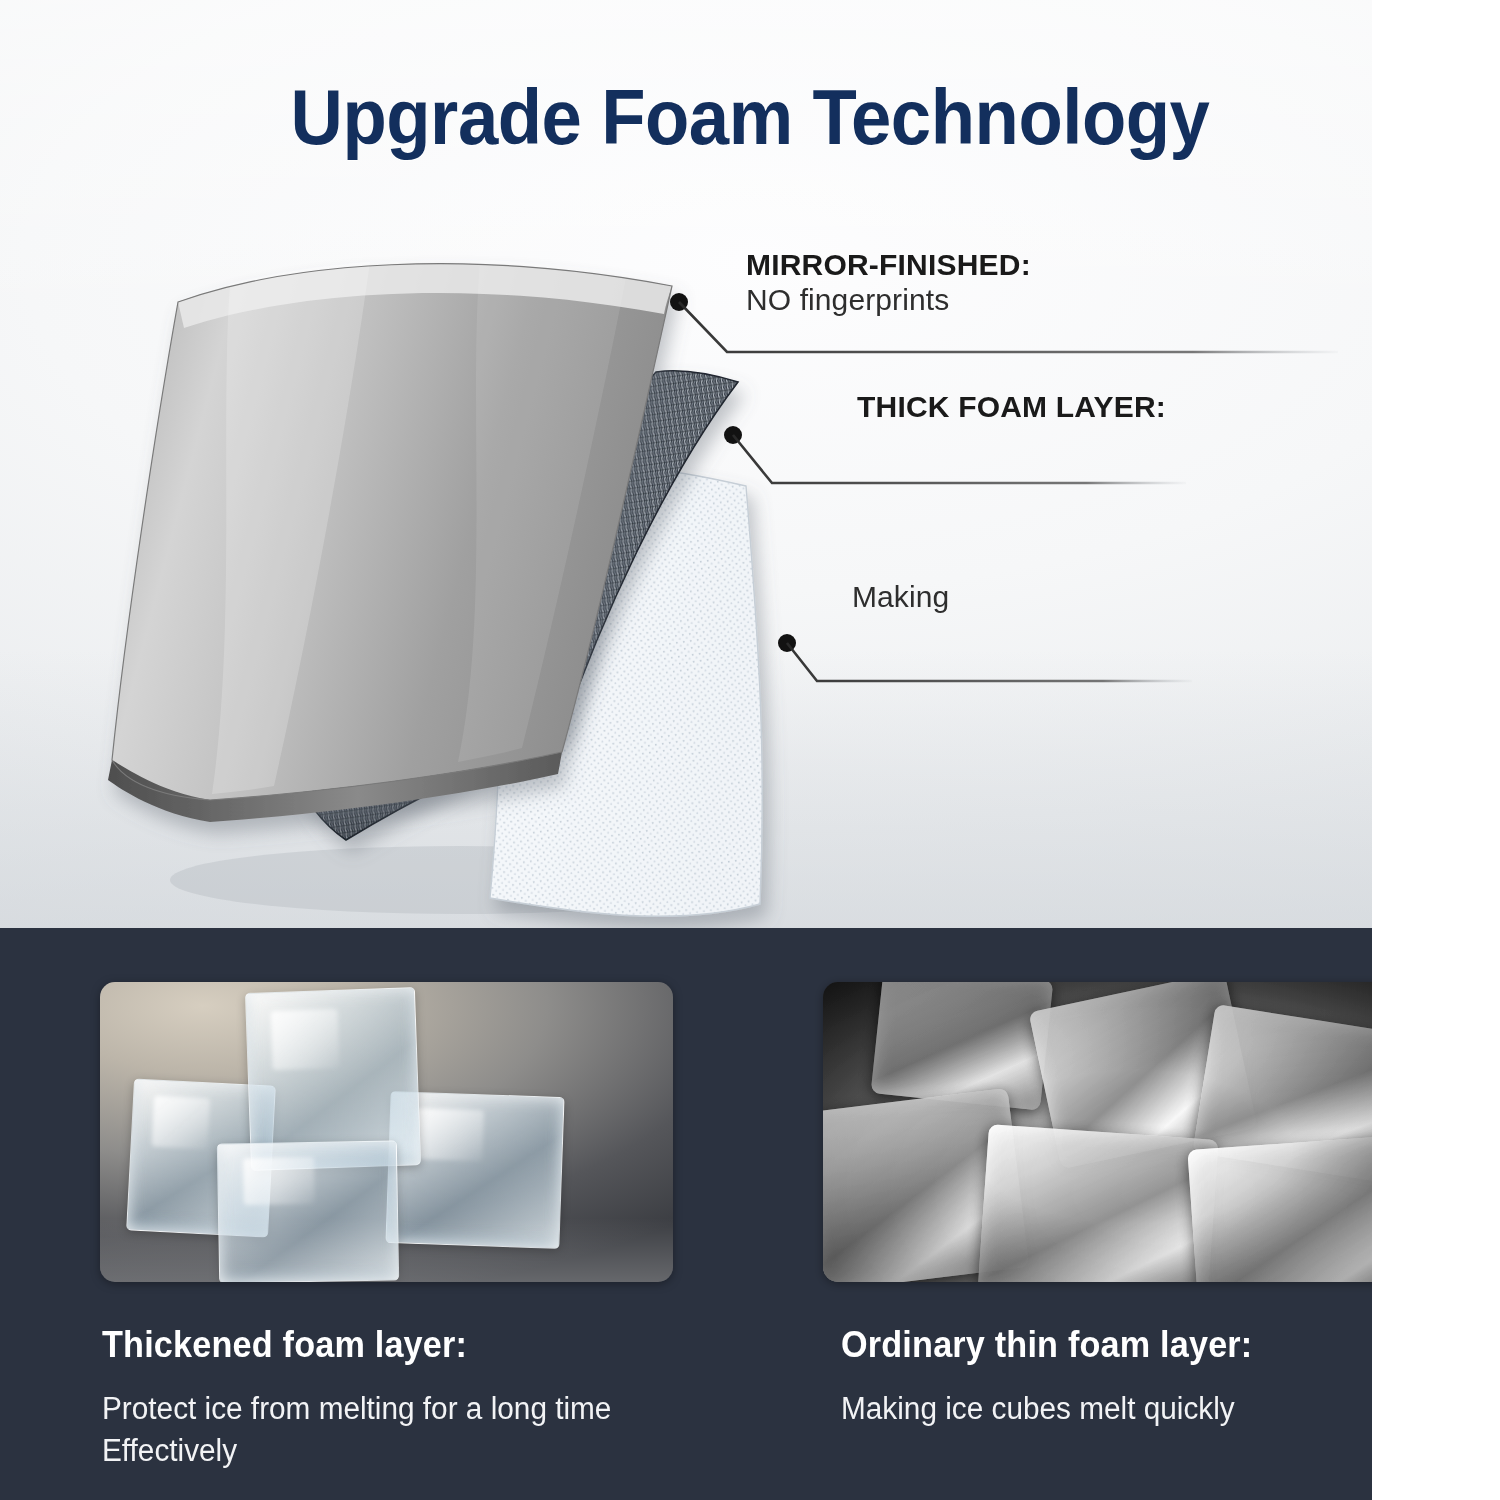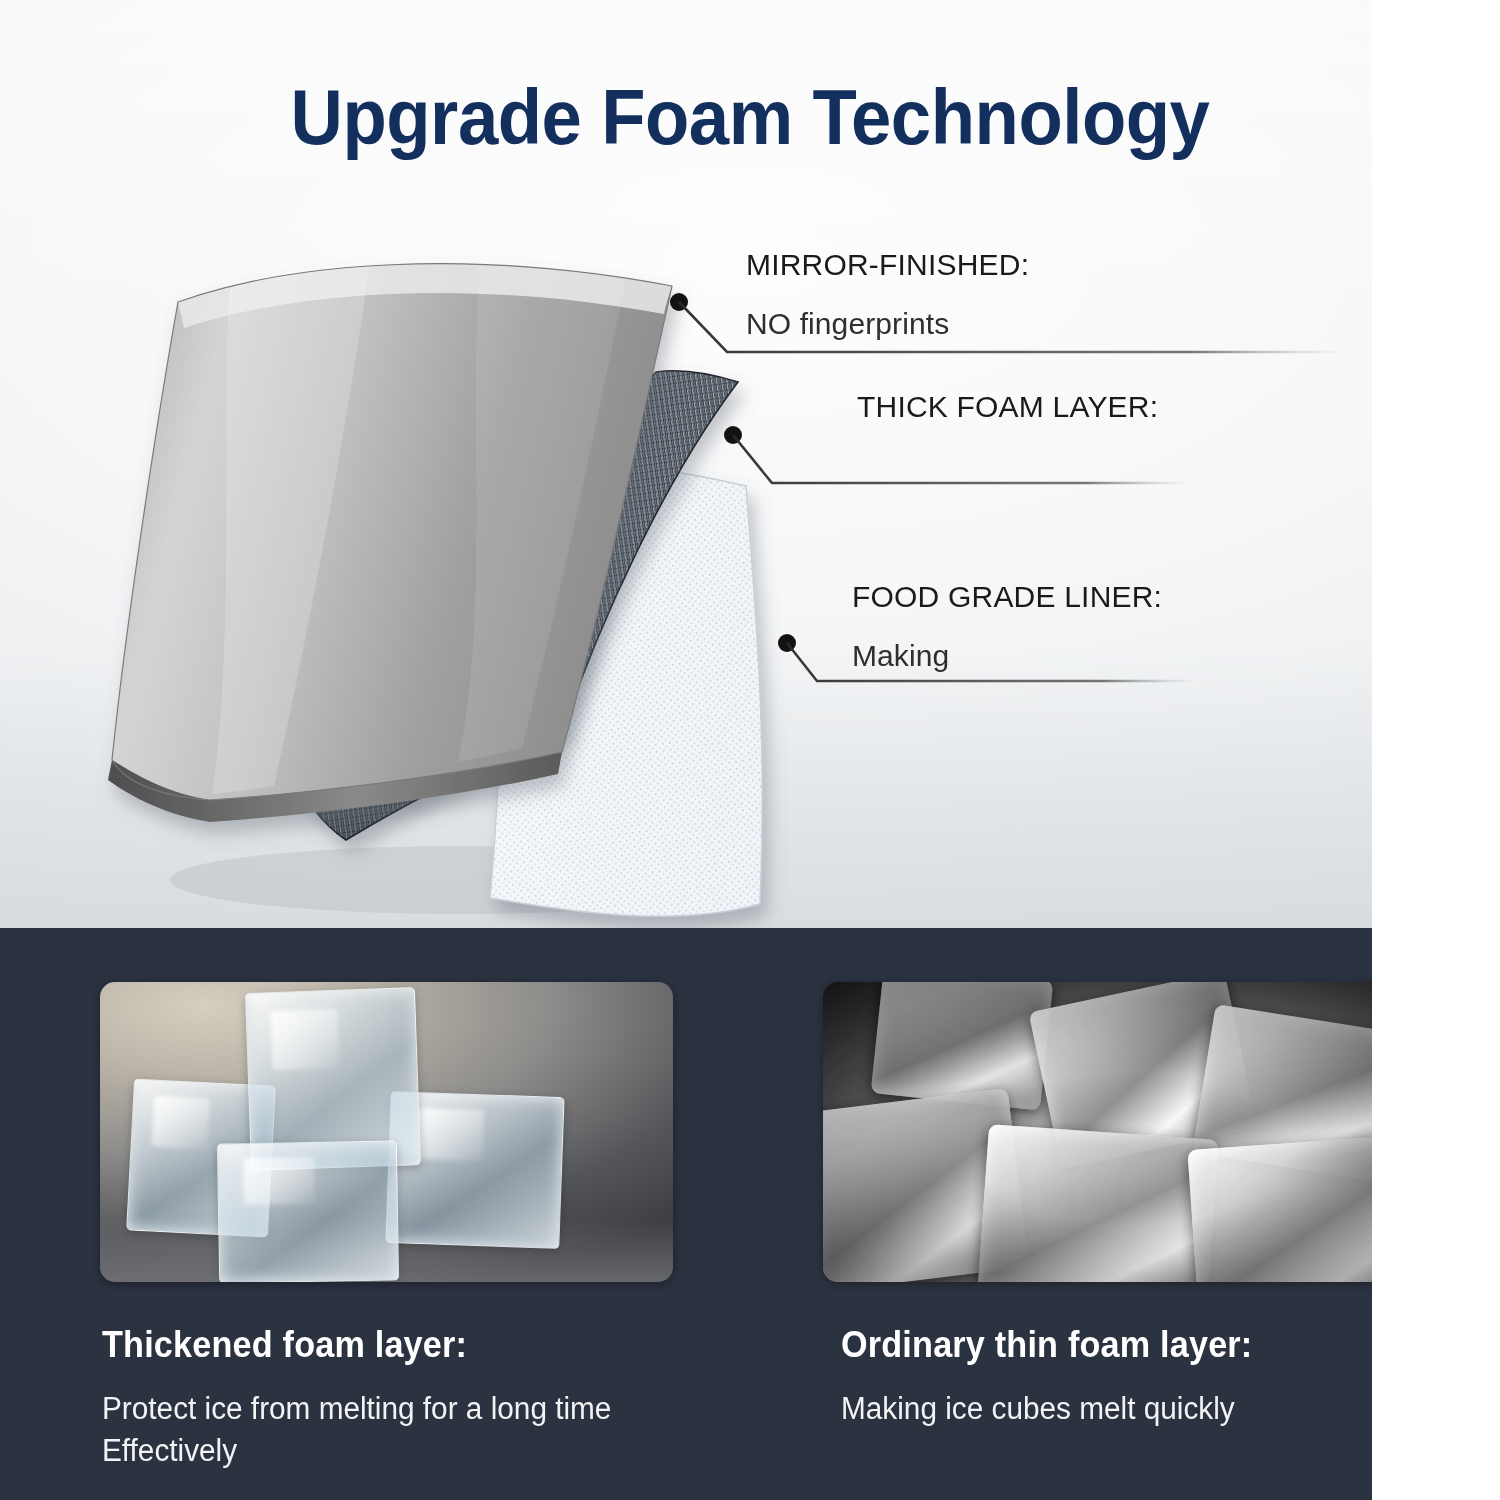--- a/index.html
+++ b/index.html
@@ -38,26 +38,26 @@
 
   
   #material-illustration{
     position:absolute;left:60px;top:240px;width:760px;height:690px;
   }
   #material-illustration svg{display:block;width:760px;height:690px;}
 
   
   .callout{position:absolute;}
   .callout .c-title{
-    font-size:30px;font-weight:400;color:#1a1a1a;letter-spacing:0.2px;
+    font-size:30px;font-weight:700;color:#1a1a1a;letter-spacing:0.2px;
     white-space:nowrap;line-height:1.15;
   }
   .callout .c-sub{
     font-size:30px;font-weight:400;color:#2e2e2e;letter-spacing:0.1px;
-    white-space:nowrap;line-height:1.15;margin-top:24px;
+    white-space:nowrap;line-height:1.15;margin-top:0;
   }
   #callout-mirror{left:746px;top:248px;}
   #callout-foam{left:857px;top:390px;}
   #callout-liner{left:852px;top:580px;}
 
   #leader-lines{
     position:absolute;left:0;top:0;width:1500px;height:928px;pointer-events:none;
   }
 
   
@@ -305,21 +305,20 @@
     <div class="callout" id="callout-mirror">
       <div class="c-title">MIRROR-FINISHED:</div>
       <div class="c-sub">NO fingerprints</div>
     </div>
 
     <div class="callout" id="callout-foam">
       <div class="c-title">THICK FOAM LAYER:</div>
     </div>
 
     <div class="callout" id="callout-liner">
-      <div class="c-title">FOOD GRADE LINER:</div>
       <div class="c-sub">Making</div>
     </div>
   </div>
 
   <div id="bottom-section">
 
     <div class="compare-col" id="col-left">
       <div class="photo-card photo-clear">
         <div class="cube cube-b"></div>
         <div class="cube cube-d"></div>

